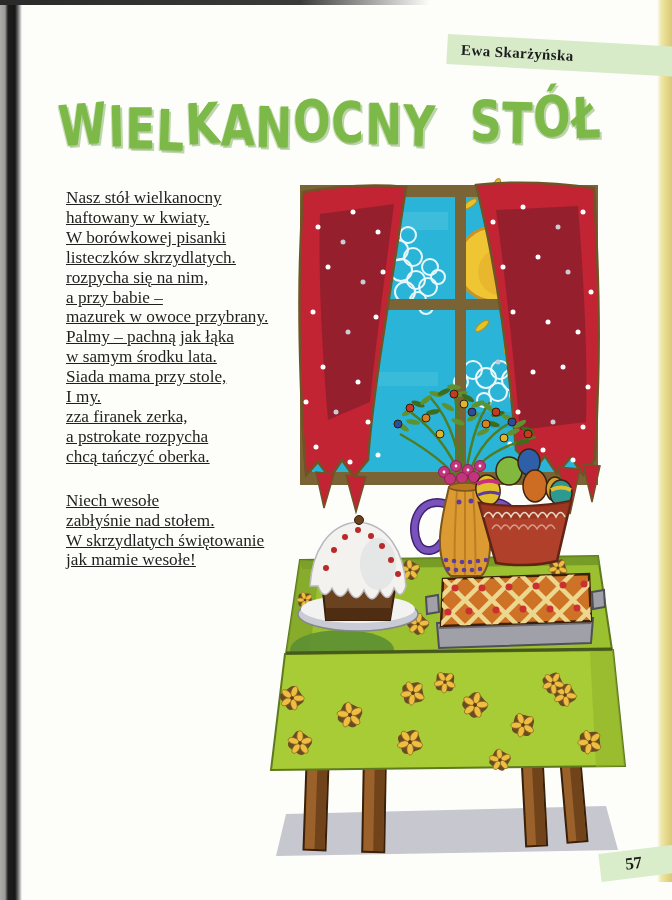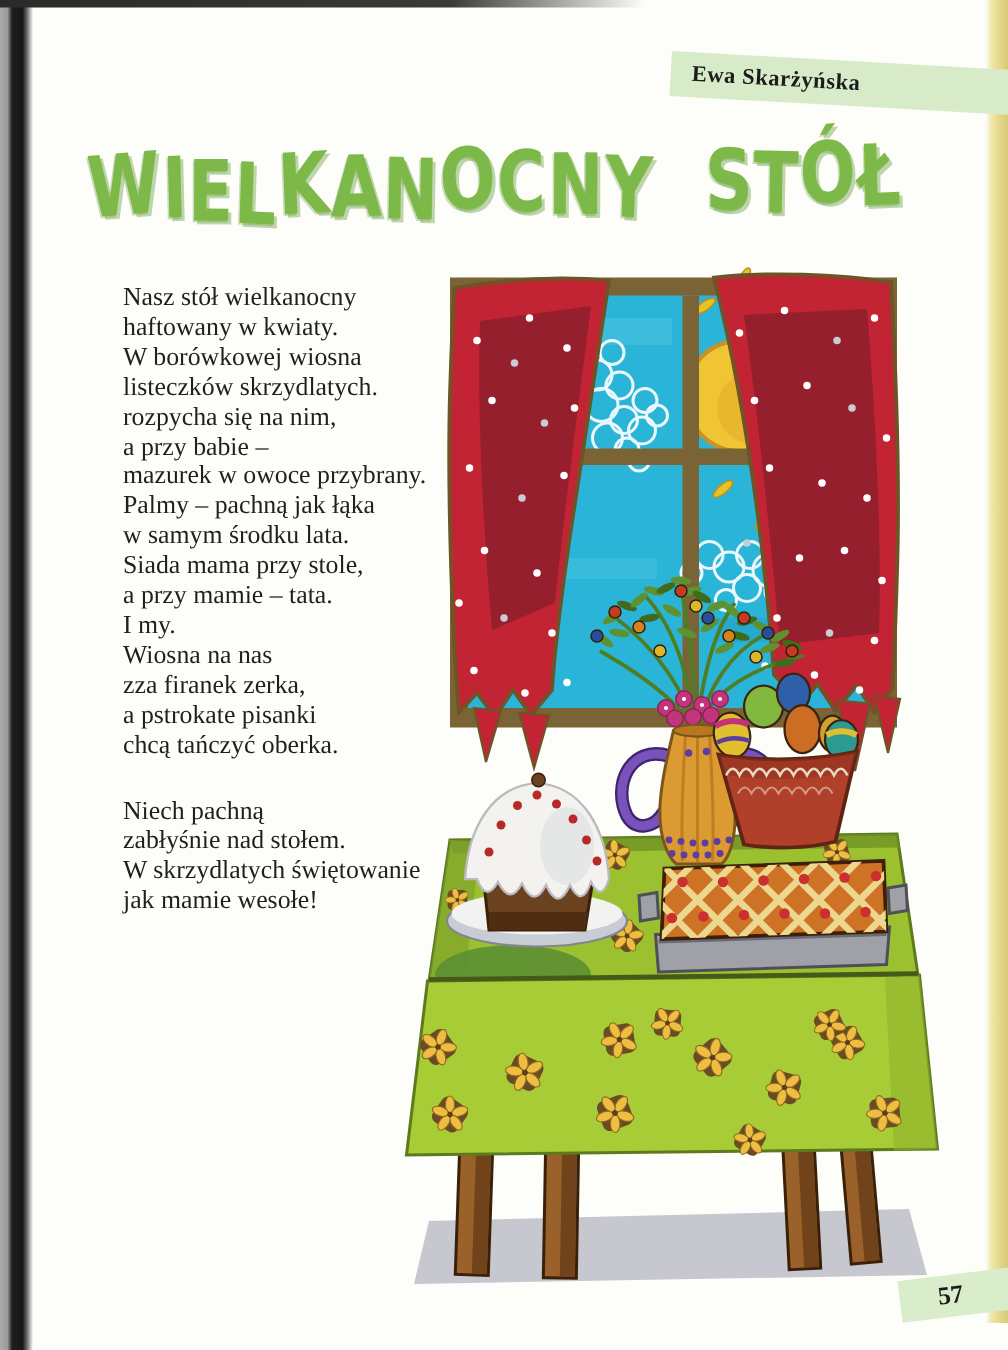--- a/index.html
+++ b/index.html
@@ -15,21 +15,21 @@
     background:#d7ebc8;transform:rotate(3.2deg);transform-origin:left top;
     display:flex;align-items:center;}
   .author-band span{font-weight:bold;font-size:15px;color:#1c1c1c;letter-spacing:.4px;padding-left:14px;}
   .poem-title{position:absolute;left:58px;top:96px;margin:0;
     font-family:"DejaVu Sans","Liberation Sans",sans-serif;font-weight:bold;
     font-size:44px;letter-spacing:1px;color:#7db948;white-space:nowrap;
     transform:scale(1,1.28) rotate(-0.8deg);transform-origin:left top;
     text-shadow:2px 2px 0 rgba(96,152,52,.4),-1px 1px 0 rgba(96,152,52,.3);}
   .poem{position:absolute;left:66px;top:188px;width:260px;
     font-size:17.2px;line-height:19.9px;color:#1f1f1f;}
-  .stanza{margin:0 0 24px 16px;}
+  .stanza{margin:0 0 24px 0;text-decoration:underline;}
   .illustration{position:absolute;left:258px;top:172px;width:396px;height:696px;}
   .page-number-band{position:absolute;left:600px;top:854px;width:86px;height:28px;
     background:#d9edca;transform:rotate(-7deg);transform-origin:left center;
     display:flex;align-items:center;justify-content:center;}
   .page-number-band span{font-weight:bold;font-size:17px;color:#1c1c1c;padding-right:18px;}
 </style>
 </head>
 <body>
 
 <div class="scan-edge-left"></div>
@@ -39,37 +39,35 @@
 <div class="author-band">
   <span>Ewa Skarżyńska</span>
 </div>
 
 <h1 class="poem-title"><span style="display: inline-block; transform: rotate(-3deg) translateY(-3px);">W</span><span style="display: inline-block; transform: rotate(-1deg) translateY(-1px);">I</span><span style="display: inline-block; transform: rotate(1deg) translateY(1px);">E</span><span style="display: inline-block; transform: rotate(3deg) translateY(3px);">L</span><span style="display: inline-block; transform: rotate(-2deg) translateY(-2px);">K</span><span style="display: inline-block; transform: rotate(0deg) translateY(0px);">A</span><span style="display: inline-block; transform: rotate(2deg) translateY(2px);">N</span><span style="display: inline-block; transform: rotate(-3deg) translateY(-3px);">O</span><span style="display: inline-block; transform: rotate(-1deg) translateY(-1px);">C</span><span style="display: inline-block; transform: rotate(1deg) translateY(1px);">N</span><span style="display: inline-block; transform: rotate(3deg) translateY(3px);">Y</span><span style="padding: 0px 9px;"> </span><span style="display: inline-block; transform: rotate(0deg) translateY(0px);">S</span><span style="display: inline-block; transform: rotate(2deg) translateY(2px);">T</span><span style="display: inline-block; transform: rotate(-3deg) translateY(-3px);">Ó</span><span style="display: inline-block; transform: rotate(-1deg) translateY(-1px);">Ł</span></h1>
 
 <div class="poem">
   <div class="stanza">
       <div>Nasz stół wielkanocny</div>
       <div>haftowany w kwiaty.</div>
-      <div>W borówkowej wiosna</div>
+      <div>W borówkowej pisanki</div>
       <div>listeczków skrzydlatych.</div>
       <div>rozpycha się na nim,</div>
       <div>a przy babie –</div>
       <div>mazurek w owoce przybrany.</div>
       <div>Palmy – pachną jak łąka</div>
       <div>w samym środku lata.</div>
       <div>Siada mama przy stole,</div>
-      <div>a przy mamie – tata.</div>
       <div>I my.</div>
-      <div>Wiosna na nas</div>
       <div>zza firanek zerka,</div>
-      <div>a pstrokate pisanki</div>
+      <div>a pstrokate rozpycha</div>
       <div>chcą tańczyć oberka.</div>
     </div>
   <div class="stanza">
-      <div>Niech pachną</div>
+      <div>Niech wesołe</div>
       <div>zabłyśnie nad stołem.</div>
       <div>W skrzydlatych świętowanie</div>
       <div>jak mamie wesołe!</div>
     </div>
 </div>
 
 <svg class="illustration" viewBox="0 0 396 696" xmlns="http://www.w3.org/2000/svg">
   <defs>
     <clipPath id="cakeclip">
         <path d="M185,407 L331,402 L333,449 L183,454 Z"></path>

